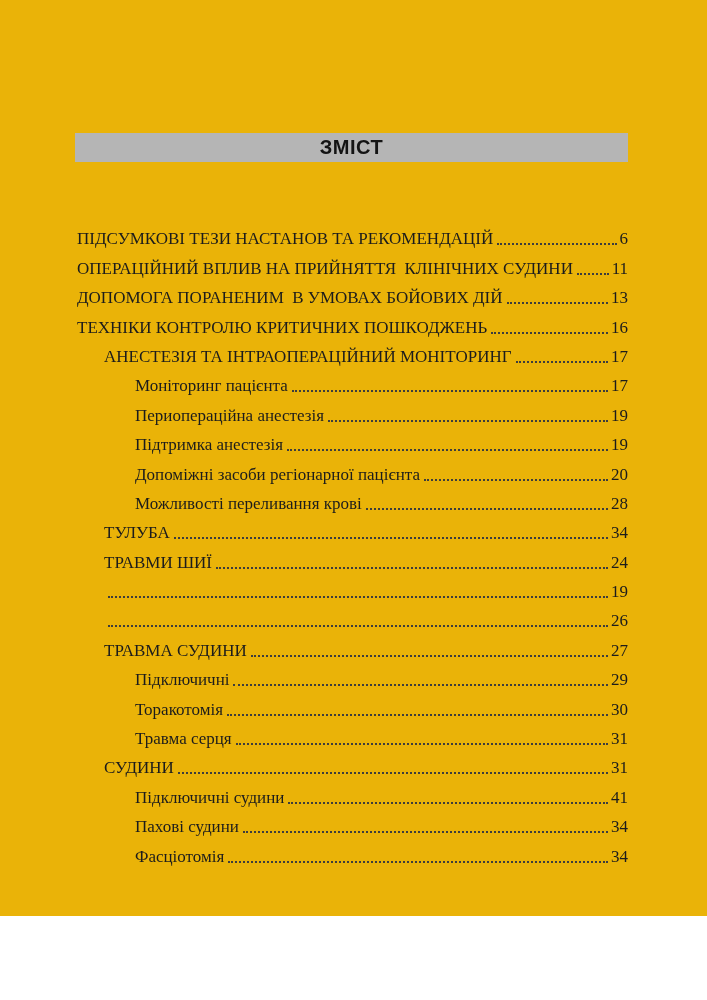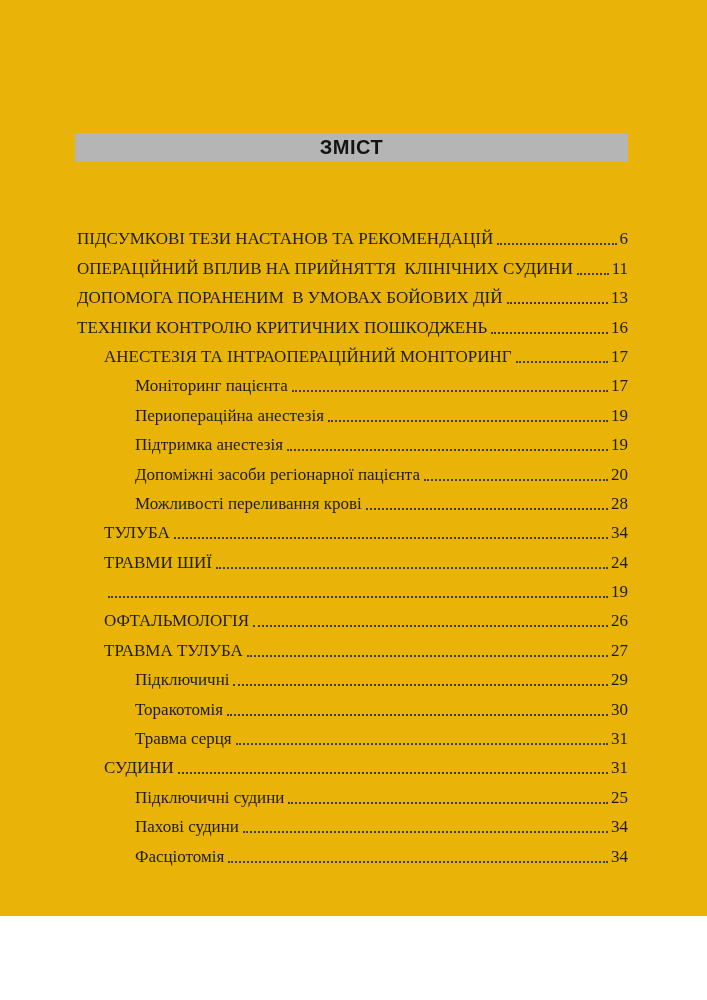--- a/index.html
+++ b/index.html
@@ -141,26 +141,25 @@
       <div class="toc-row lvl1">
     <span class="label">ТРАВМИ ШИЇ</span>
     <span class="dots"></span>
     <span class="pagenum">24</span>
   </div>
       <div class="toc-row lvl1">
     <span class="dots"></span>
     <span class="pagenum">19</span>
   </div>
       <div class="toc-row lvl1">
-    <span class="label">ОФТАЛЬМОЛОГІЯ</span>
     <span class="dots"></span>
     <span class="pagenum">26</span>
   </div>
       <div class="toc-row lvl1">
-    <span class="label">ТРАВМА ТУЛУБА</span>
+    <span class="label">ТРАВМА СУДИНИ</span>
     <span class="dots"></span>
     <span class="pagenum">27</span>
   </div>
       <div class="toc-row lvl2">
     <span class="label">Підключичні</span>
     <span class="dots"></span>
     <span class="pagenum">29</span>
   </div>
       <div class="toc-row lvl2">
     <span class="label">Торакотомія</span>
@@ -173,21 +172,21 @@
     <span class="pagenum">31</span>
   </div>
       <div class="toc-row lvl1">
     <span class="label">СУДИНИ</span>
     <span class="dots"></span>
     <span class="pagenum">31</span>
   </div>
       <div class="toc-row lvl2">
     <span class="label">Підключичні судини</span>
     <span class="dots"></span>
-    <span class="pagenum">25</span>
+    <span class="pagenum">41</span>
   </div>
       <div class="toc-row lvl2">
     <span class="label">Пахові судини</span>
     <span class="dots"></span>
     <span class="pagenum">34</span>
   </div>
       <div class="toc-row lvl2">
     <span class="label">Фасціотомія</span>
     <span class="dots"></span>
     <span class="pagenum">34</span>

